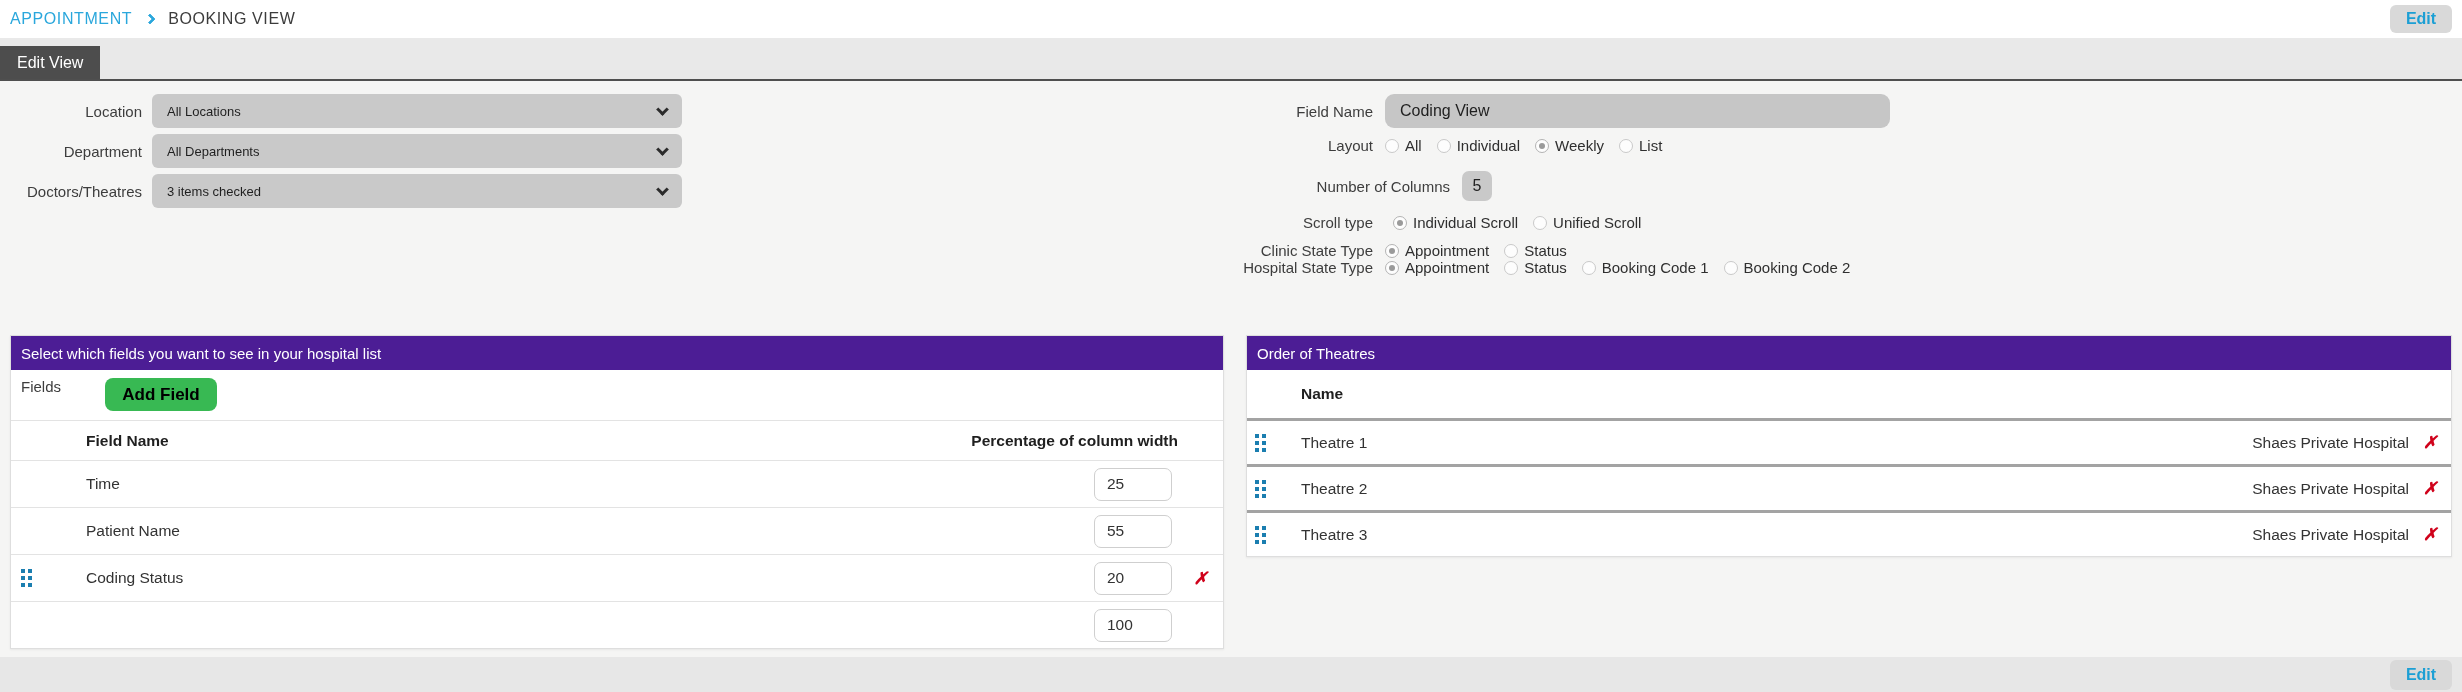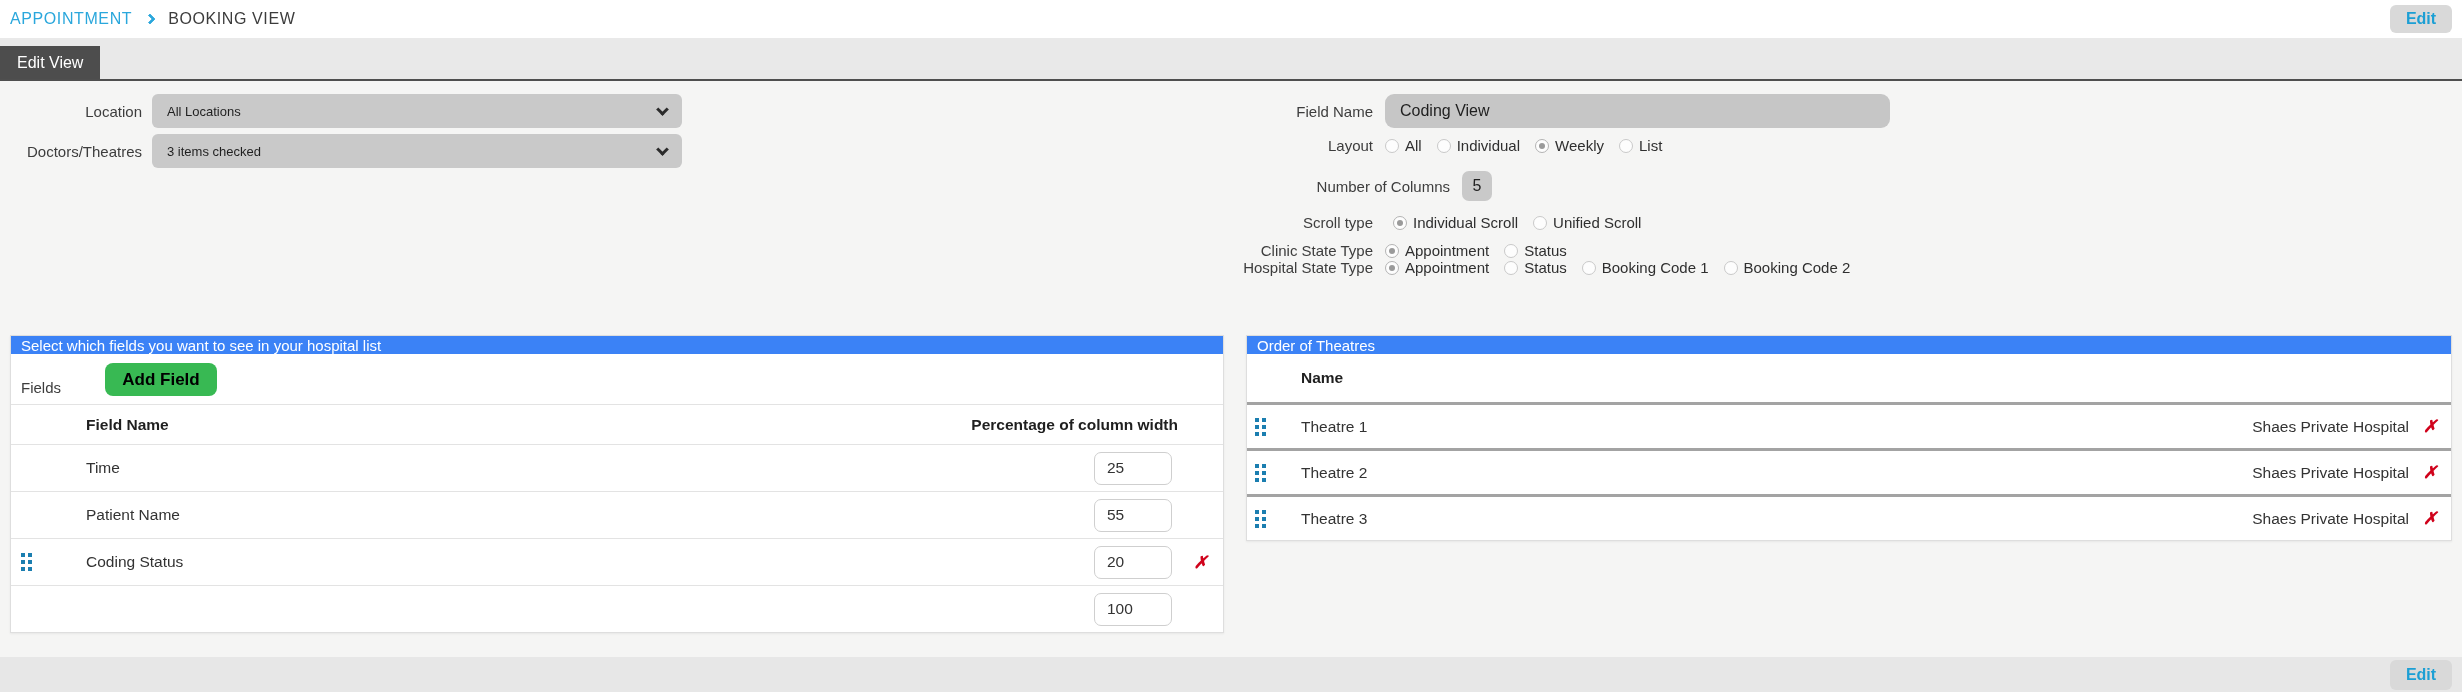--- a/index.html
+++ b/index.html
@@ -49,24 +49,24 @@
            position:relative; display:inline-block; flex:0 0 auto; }
   .radio.on { border-color:#b3b3b3; }
   .radio.on::after { content:''; position:absolute; left:3px; top:3px; width:6px; height:6px;
                      border-radius:50%; background:#9a9a9a; }
 
   
   .panels { display:flex; gap:22px; padding:0 10px; align-items:flex-start; }
   .panel { background:#ffffff; border:1px solid #dedede; box-shadow:0 1px 2px rgba(0,0,0,.06); }
   .panel-left { width:1214px; }
   .panel-right { flex:1; }
-  .panel-header { height:18px; background:#3b82f6; color:#ffffff; font-size:15px; display:flex;
+  .panel-header { height:34px; background:#4c1d95; color:#ffffff; font-size:15px; display:flex;
                   align-items:center; padding:0 10px; }
 
-  .fields-row { display:flex; align-items:flex-end; padding:8px 2px 8px 10px; height:50px; }
+  .fields-row { display:flex; align-items:flex-start; padding:8px 2px 8px 10px; height:50px; }
   .fields-label { width:64px; font-size:15px; color:#3d3d3d; }
   .select-field { flex:1; height:34px; background:#cccccc; border-radius:6px; display:flex; align-items:center;
                   padding:0 14px; font-size:16px; color:#1f1f1f; cursor:pointer; }
   .btn-add { width:112px; height:33px; margin-left:20px; background:#38b953; color:#000000; border:none;
              border-radius:8px; font-weight:bold; font-size:17px; display:flex; align-items:center;
              justify-content:center; cursor:pointer; font-family:"Liberation Sans", sans-serif; }
 
   .tbl-header { display:flex; align-items:center; height:40px; border-top:1px solid #e3e3e3;
                 font-weight:bold; font-size:15.5px; color:#1f1f1f; }
   .tbl-row { display:flex; align-items:center; height:47px; border-top:1px solid #e3e3e3;
@@ -123,20 +123,27 @@
 
       <div class="left-form">
         <div class="form-row">
           <div class="form-label">Location</div>
           <div class="dropdown">
             <span>All Locations</span>
             <span class="chev"></span>
           </div>
         </div>
         <div class="form-row">
+          <div class="form-label">Department</div>
+          <div class="dropdown">
+            <span>All Departments</span>
+            <span class="chev"></span>
+          </div>
+        </div>
+        <div class="form-row">
           <div class="form-label">Doctors/Theatres</div>
           <div class="dropdown">
             <span>3 items checked</span>
             <span class="chev"></span>
           </div>
         </div>
       </div>
 
       <div class="right-form">
         <div class="rf-row">

